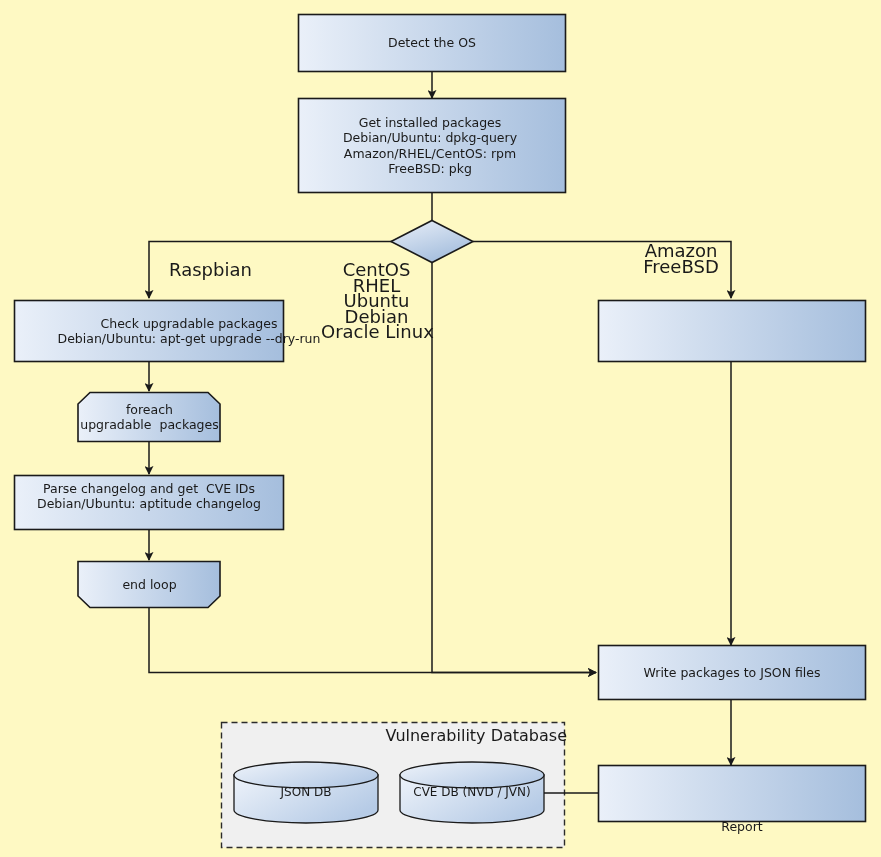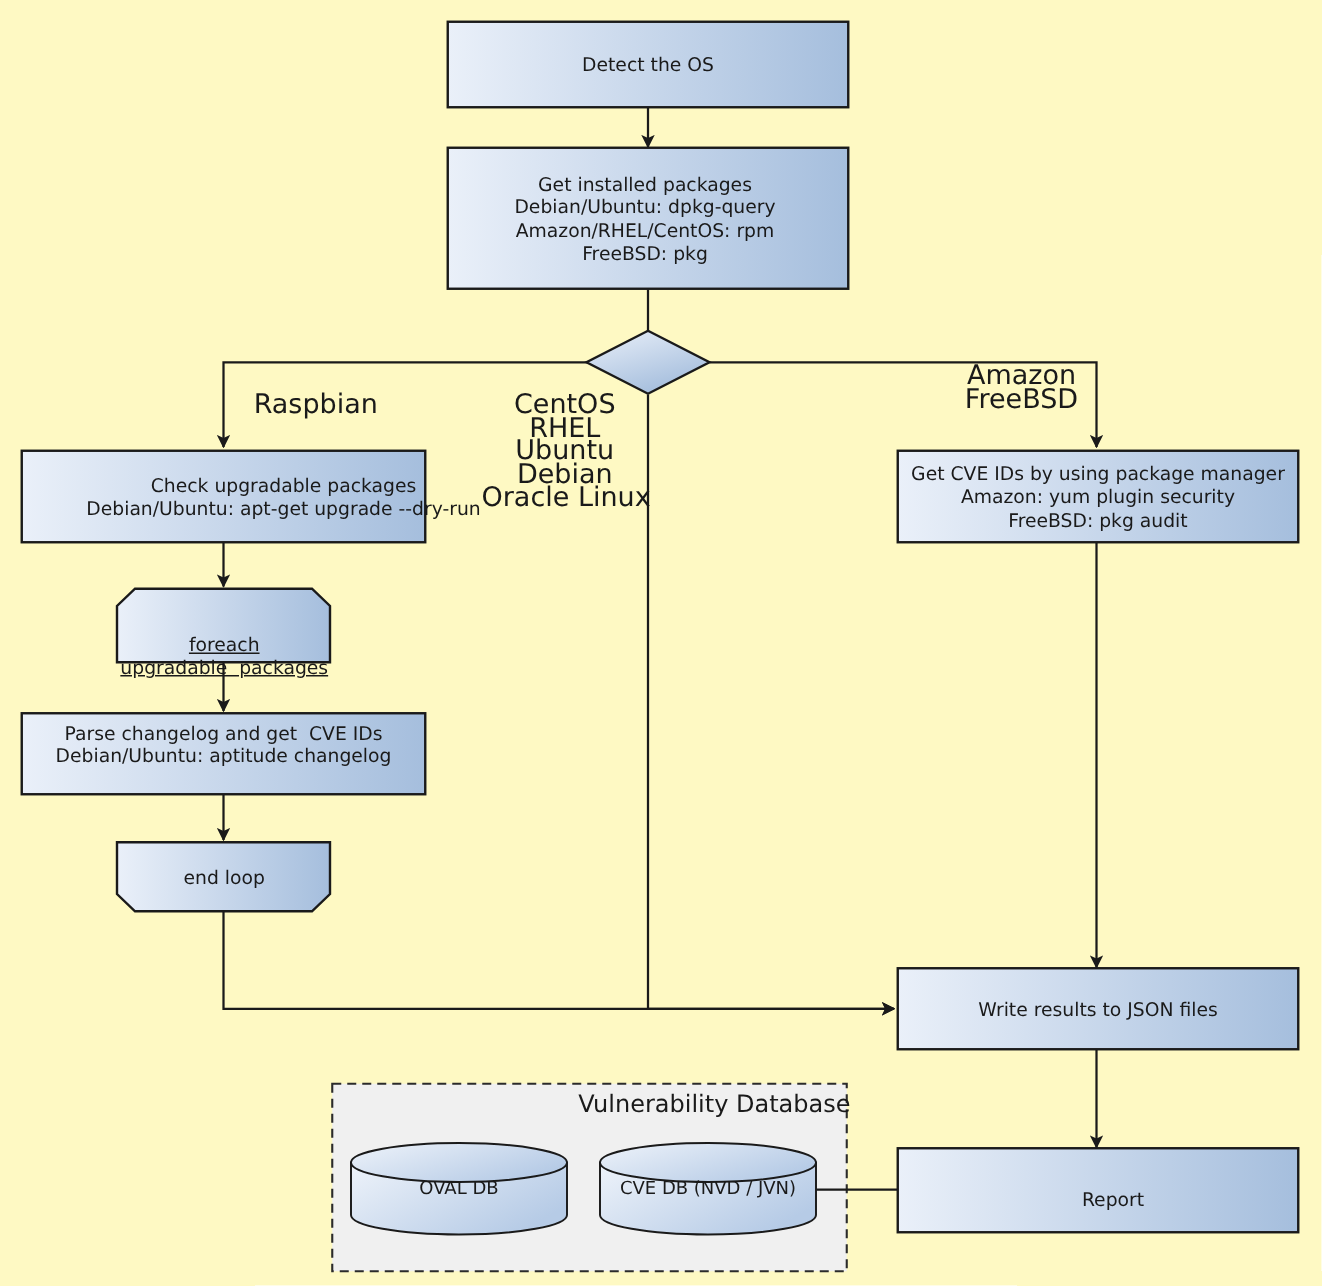--- a/index.html
+++ b/index.html
@@ -137,37 +137,34 @@
   <div class="node-label" style="left:298px; top:14px; width:268px; height:58px;">Detect the OS</div>
 
   <div class="node-label" style="left:298px; top:98px; width:264px; height:95px;">Get installed packages
 Debian/Ubuntu: dpkg-query
 Amazon/RHEL/CentOS: rpm
 FreeBSD: pkg</div>
 
   <div class="node-label" style="left:14px; top:300px; width:270px; height:62px;padding-left:40px;">Check upgradable packages
 Debian/Ubuntu: apt-get upgrade --dry-run</div>
 
-  <div class="node-label" style="left:78px; top:412px; width:143px; height:50px;text-decoration:underline;">foreach
+  <div class="node-label" style="left:78px; top:392px; width:143px; height:50px;">foreach
 upgradable  packages</div>
 
   <div class="node-label" style="left:14px; top:475px; width:270px; height:42px;">Parse changelog and get  CVE IDs
 Debian/Ubuntu: aptitude changelog</div>
 
   <div class="node-label" style="left:78px; top:561px; width:143px; height:47px;">end loop</div>
 
-  <div class="node-label" style="left:598px; top:300px; width:268px; height:62px;">Get CVE IDs by using package manager
-Amazon: yum plugin security
-FreeBSD: pkg audit</div>
 
-  <div class="node-label" style="left:598px; top:645px; width:268px; height:55px;">Write results to JSON files</div>
+  <div class="node-label" style="left:598px; top:645px; width:268px; height:55px;">Write packages to JSON files</div>
 
-  <div class="node-label" style="left:598px; top:771px; width:214px; height:57px;padding-left:37px;">Report</div>
+  <div class="node-label" style="left:598px; top:798px; width:214px; height:57px;padding-left:37px;">Report</div>
 
-  <div class="node-label" style="left:234px; top:778px; width:144px; height:30px; font-size:12px;">OVAL DB</div>
+  <div class="node-label" style="left:234px; top:778px; width:144px; height:30px; font-size:12px;">JSON DB</div>
 
   <div class="node-label" style="left:400px; top:778px; width:144px; height:30px; font-size:12px;">CVE DB (NVD / JVN)</div>
 
   <div class="group-title" style="left:265px; top:727px; width:302px;">Vulnerability Database</div>
 
   <div class="edge-label" style="left:157px; top:262px; width:107px;">Raspbian</div>
 
   <div class="edge-label" style="left:321px; top:262px; width:111px;">CentOS
 RHEL
 Ubuntu

